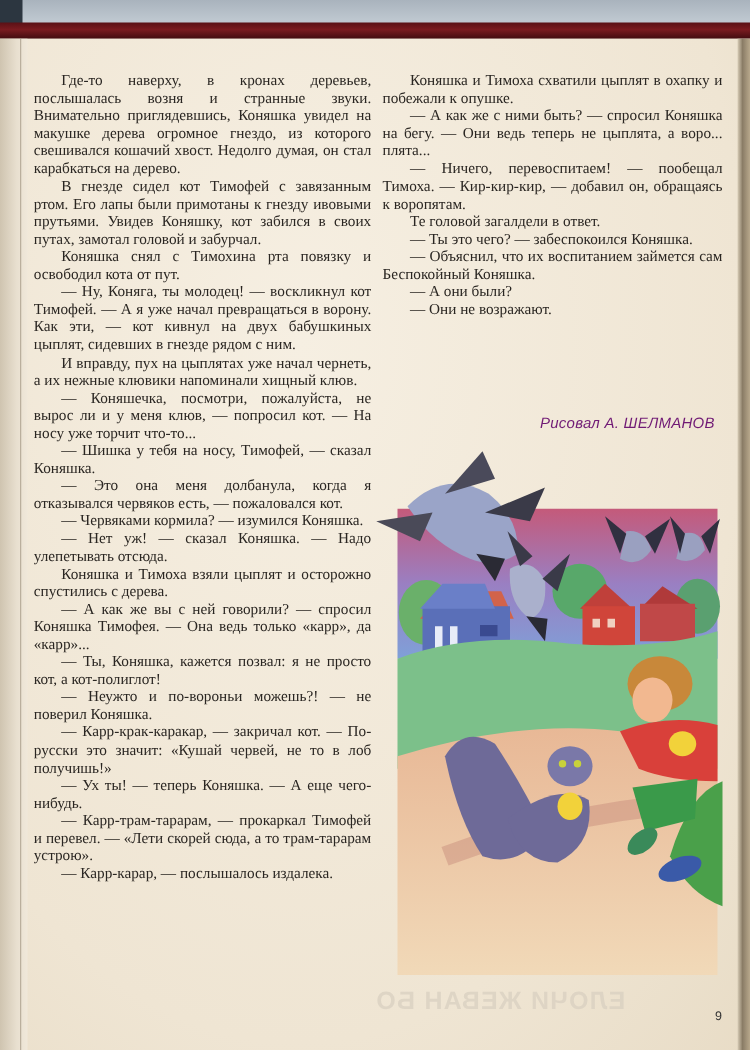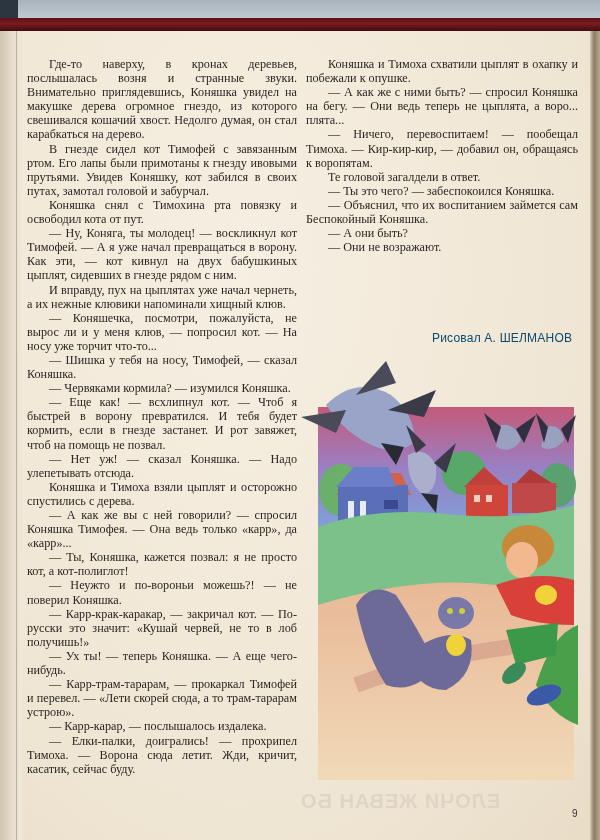--- a/index.html
+++ b/index.html
@@ -9,21 +9,21 @@
   .cover-edge { position:absolute; left:0; top:18px; width:600px; height:14px; background:linear-gradient(#5a1116,#7a1b20 40%,#3a0a0d); }
   .page { position:absolute; left:0; top:31px; width:600px; height:809px; background:#f3ebdc;
           background-image:radial-gradient(ellipse at 40% 30%, #f6efe2 0%, #efe5d3 70%, #e8dcc6 100%); }
   .gutter { position:absolute; left:0; top:0; width:22px; height:100%; background:linear-gradient(90deg,#cfc4b0,#e8dfcf 60%,#f0e8da); }
   .gutter-line { position:absolute; left:16px; top:0; width:1px; height:100%; background:#9a8e7a; opacity:.6; }
   .right-edge { position:absolute; right:0; top:0; width:10px; height:100%; background:linear-gradient(90deg,#d8cdb7,#8a7c66 40%,#b8a88c); }
   .col { position:absolute; font-size:12.2px; line-height:14.1px; color:#2a2622; text-align:justify; }
   .col-left { left:27px; top:57px; width:270px; }
   .col-right { left:306px; top:57px; width:272px; }
   .col p { margin:0; text-indent:22px; hyphens:auto; }
-  .credit { position:absolute; left:432px; top:331px; font-family:"Liberation Sans", "DejaVu Sans", sans-serif; font-size:12px; color:#0c4a6e; letter-spacing:.2px; }
+  .credit { position:absolute; left:432px; top:331px; font-family:"Liberation Sans", "DejaVu Sans", sans-serif; font-style:italic; font-size:12px; color:#701a75; letter-spacing:.2px; }
   .page-number { position:absolute; left:572px; top:808px; font-family:"Liberation Sans", "DejaVu Sans", sans-serif; font-size:10px; color:#333; }
   .ghost-text { position:absolute; left:300px; top:790px; font-family:"Liberation Sans", sans-serif; font-weight:bold; font-size:20px; color:#d8cfc0; opacity:.7; transform:scaleX(-1); letter-spacing:1px; }
 </style>
 </head>
 <body>
 
 <div class="top-strip">
     <div class="dark"></div>
   </div>
 <div class="cover-edge"></div>
@@ -36,42 +36,41 @@
 </div>
 
 <div class="col col-left">
   <p>Где-то наверху, в кронах деревьев, послышалась возня и странные звуки. Внимательно приглядевшись, Коняшка увидел на макушке дерева огромное гнездо, из которого свешивался кошачий хвост. Недолго думая, он стал карабкаться на дерево.</p>
   <p>В гнезде сидел кот Тимофей с завязанным ртом. Его лапы были примотаны к гнезду ивовыми прутьями. Увидев Коняшку, кот забился в своих путах, замотал головой и забурчал.</p>
   <p>Коняшка снял с Тимохина рта повязку и освободил кота от пут.</p>
   <p>— Ну, Коняга, ты молодец! — воскликнул кот Тимофей. — А я уже начал превращаться в ворону. Как эти, — кот кивнул на двух бабушкиных цыплят, сидевших в гнезде рядом с ним.</p>
   <p>И вправду, пух на цыплятах уже начал чернеть, а их нежные клювики напоминали хищный клюв.</p>
   <p>— Коняшечка, посмотри, пожалуйста, не вырос ли и у меня клюв, — попросил кот. — На носу уже торчит что-то...</p>
   <p>— Шишка у тебя на носу, Тимофей, — сказал Коняшка.</p>
+  <p>— Это она меня долбанула, когда я отказывался червяков есть, — пожаловался кот.</p>
   <p>— Червяками кормила? — изумился Коняшка.</p>
-  <p>— Еще как! — всхлипнул кот. — Чтоб я быстрей в ворону превратился. И тебя будет кормить, если в гнезде застанет. И рот завяжет, чтоб на помощь не позвал.</p>
   <p>— Нет уж! — сказал Коняшка. — Надо улепетывать отсюда.</p>
   <p>Коняшка и Тимоха взяли цыплят и осторожно спустились с дерева.</p>
   <p>— А как же вы с ней говорили? — спросил Коняшка Тимофея. — Она ведь только «карр», да «карр»...</p>
   <p>— Ты, Коняшка, кажется позвал: я не просто кот, а кот-полиглот!</p>
   <p>— Неужто и по-вороньи можешь?! — не поверил Коняшка.</p>
   <p>— Карр-крак-каракар, — закричал кот. — По-русски это значит: «Кушай червей, не то в лоб получишь!»</p>
   <p>— Ух ты! — теперь Коняшка. — А еще чего-нибудь.</p>
   <p>— Карр-трам-тарарам, — прокаркал Тимофей и перевел. — «Лети скорей сюда, а то трам-тарарам устрою».</p>
   <p>— Карр-карар, — послышалось издалека.</p>
-  <p>— Елки-палки, доигрались! — прохрипел Тимоха. — Ворона сюда летит. Жди, кричит, касатик, сейчас буду.</p>
 </div>
 
 <div class="col col-right">
   <p>Коняшка и Тимоха схватили цыплят в охапку и побежали к опушке.</p>
   <p>— А как же с ними быть? — спросил Коняшка на бегу. — Они ведь теперь не цыплята, а воро... плята...</p>
   <p>— Ничего, перевоспитаем! — пообещал Тимоха. — Кир-кир-кир, — добавил он, обращаясь к воропятам.</p>
   <p>Те головой загалдели в ответ.</p>
   <p>— Ты это чего? — забеспокоился Коняшка.</p>
   <p>— Объяснил, что их воспитанием займется сам Беспокойный Коняшка.</p>
-  <p>— А они быть?</p>
+  <p>— А они были?</p>
   <p>— Они не возражают.</p>
 </div>
 
 <div class="credit">Рисовал А. ШЕЛМАНОВ</div>
 
 <svg style="position:absolute;left:296px;top:355px;" width="300" height="440" viewBox="0 0 300 440">
   <defs>
     <linearGradient id="sky" x1="0" y1="0" x2="0" y2="1">
       <stop offset="0" stop-color="#c45a7a"></stop>
       <stop offset="0.5" stop-color="#9a7fc2"></stop>

